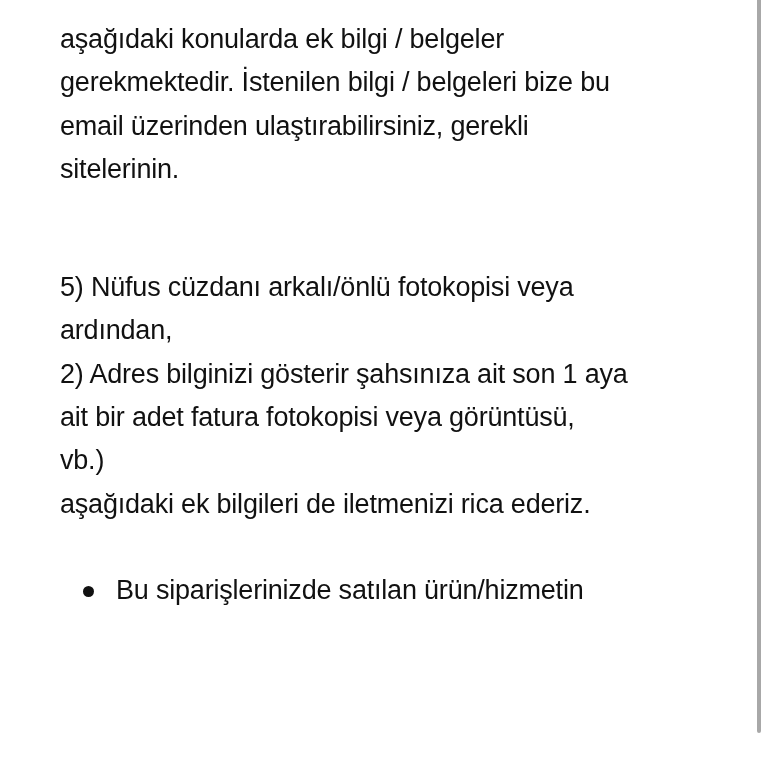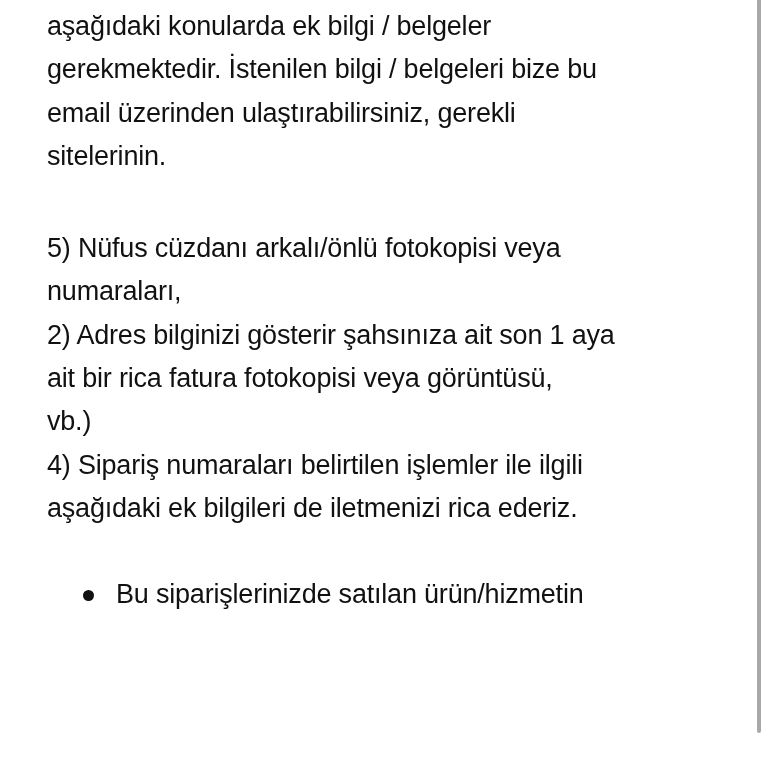--- a/index.html
+++ b/index.html
@@ -18,21 +18,21 @@
     .email-body {
       position: absolute;
       left: 44px;
       top: 2px;
       width: 700px;
       font-size: 27px;
       line-height: 43.3px;
       letter-spacing: -0.2px;
     }
     .para {
-      margin: 3px;
+      margin: 16px;
       white-space: nowrap;
     }
     .line { display: block; }
     .gap { height: 43px; }
     .bullet-list {
       list-style: none;
       margin: 0;
       padding: 0;
       margin-top: 43px;
     }
@@ -69,29 +69,28 @@
     <span class="line">gerekmektedir. İstenilen bilgi / belgeleri bize bu</span>
     <span class="line">email üzerinden ulaştırabilirsiniz, gerekli</span>
     <span class="line">sitelerinin.</span>
   </p>
 
   <div class="gap"></div>
 
   <div class="para">
     <div>
       <span class="line">5) Nüfus cüzdanı arkalı/önlü fotokopisi veya</span>
-      <span class="line">numaraları,</span>
+      <span class="line">ardından,</span>
     </div>
     <div>
       <span class="line">2) Adres bilginizi gösterir şahsınıza ait son 1 aya</span>
-      <span class="line">ait bir rica fatura fotokopisi veya görüntüsü,</span>
+      <span class="line">ait bir adet fatura fotokopisi veya görüntüsü,</span>
       <span class="line">vb.)</span>
     </div>
     <div>
-      <span class="line">4) Sipariş numaraları belirtilen işlemler ile ilgili</span>
       <span class="line">aşağıdaki ek bilgileri de iletmenizi rica ederiz.</span>
     </div>
   </div>
 
   <ul class="bullet-list">
     <li class="bullet-item">
       <span class="bullet-dot"></span>
       <span>Bu siparişlerinizde satılan ürün/hizmetin</span>
     </li>
   </ul>

